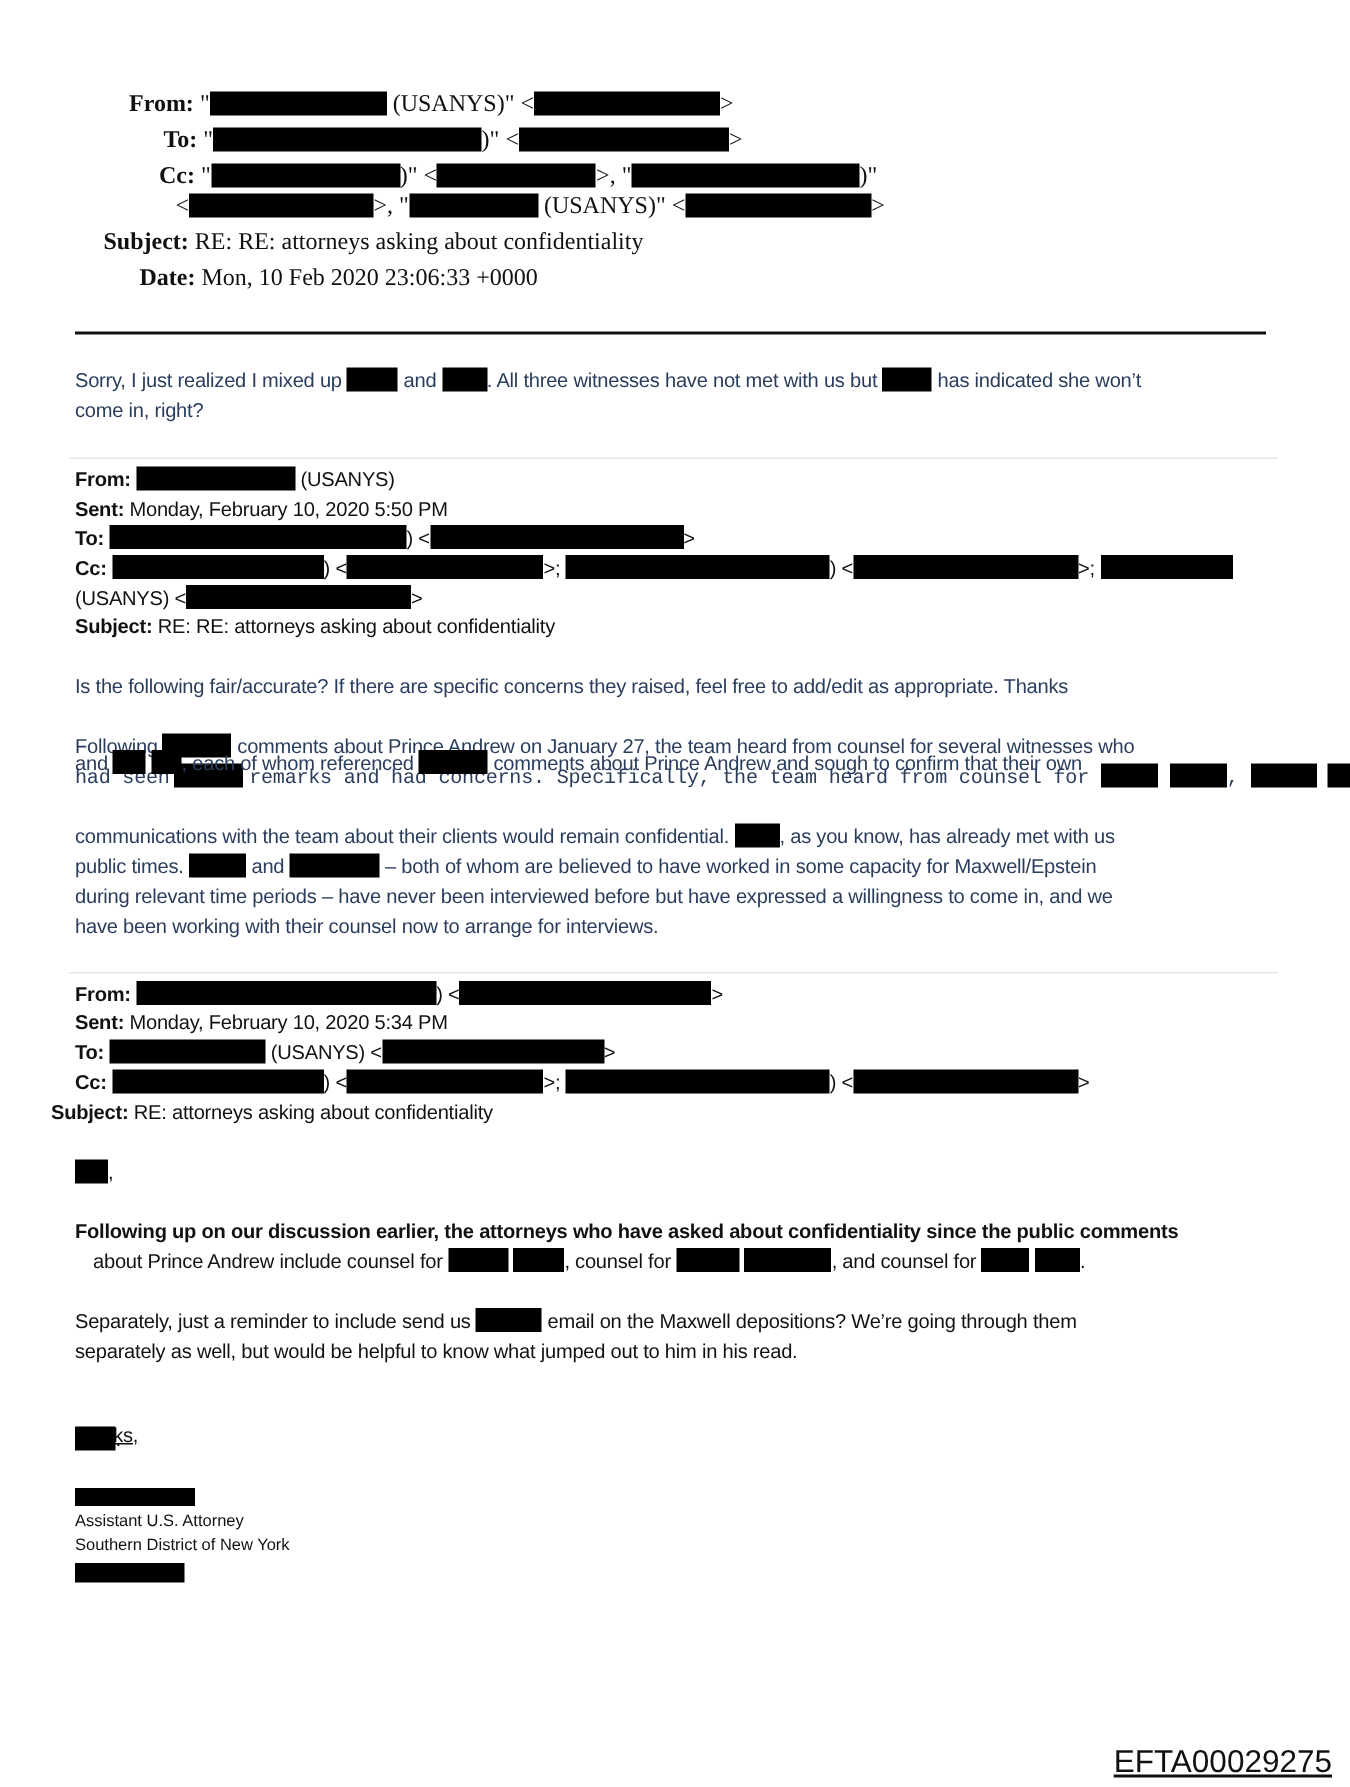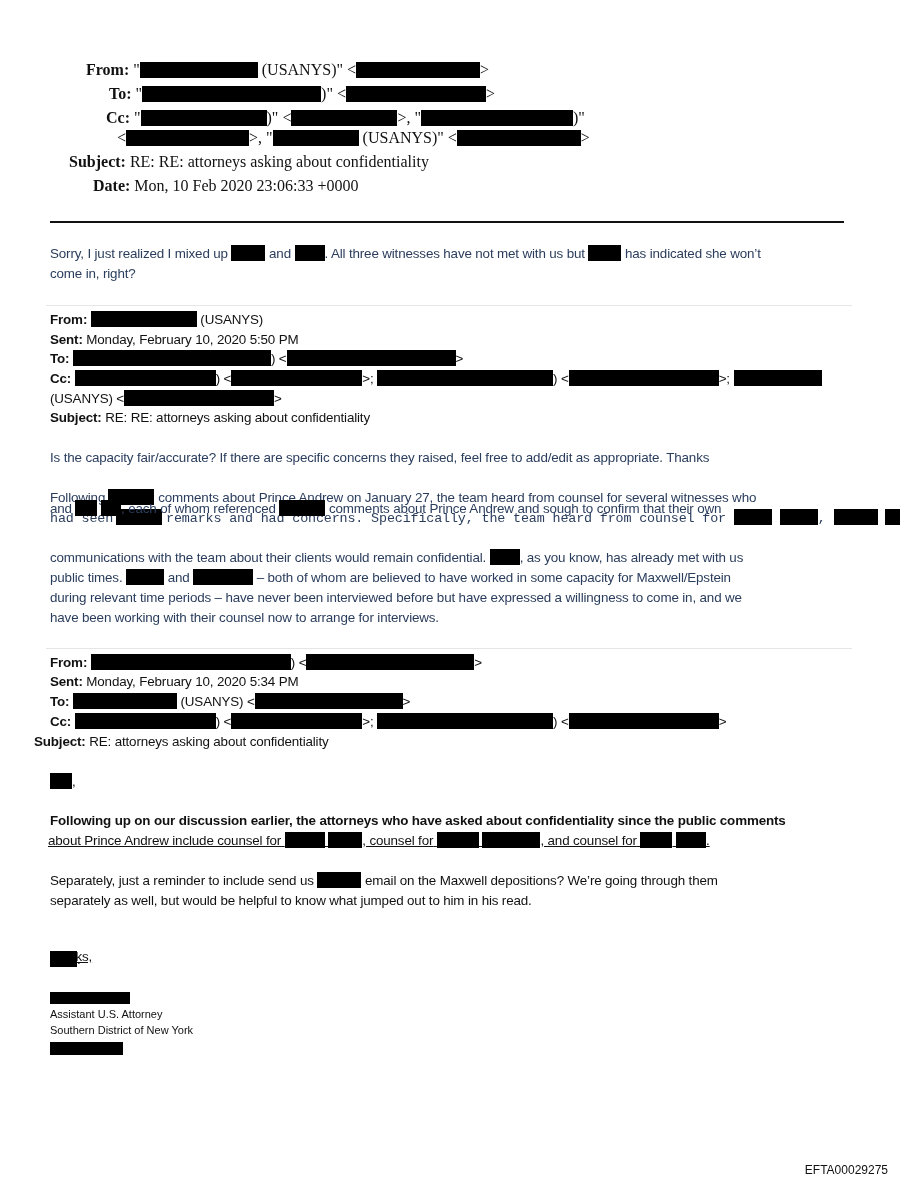--- a/index.html
+++ b/index.html
@@ -11,21 +11,21 @@
   .r { display: inline-block; background: #000; height: 16px; vertical-align: -3px; }
   .hdr-row { position: absolute; font-size: 16px; line-height: 20px; }
   .hdr-label { font-weight: bold; display: inline-block; text-align: right; }
   .blue { color: #2a3d5c; }
   .blk { color: #111; }
   .line { position: absolute; font-size: 13.4px; line-height: 18px; letter-spacing: -0.15px; }
   .b { font-weight: bold; }
   .rule-thick { position: absolute; left: 50px; width: 794px; top: 221px; height: 2px; background: #111; }
   .rule-thin { position: absolute; left: 46px; width: 806px; height: 1px; background: #e6e6e6; }
   .sig { position: absolute; font-size: 11px; line-height: 16px; color: #111; }
-  .footer { position: absolute; right: 12px; top: 1163px; font-size: 12px; color: #111; }
+  .footer { position: absolute; right: 12px; top: 1163px; font-size: 21px; color: #111; text-decoration: underline; }
 </style>
 </head>
 <body>
 
 <div class="serif">
   <div class="hdr-row" style="left:86px; top:60px;">
     <span class="hdr-label">From:</span>
     <span>"</span><span class="r" style="width:118px;"></span>
     <span>(USANYS)" &lt;</span><span class="r" style="width:124px;"></span><span>&gt;</span>
   </div>
@@ -90,21 +90,21 @@
   <div class="line abs" style="left:50px; top:390px;">
     <span>(USANYS) &lt;</span><span class="r" style="width:150px;"></span><span>&gt;</span>
   </div>
   <div class="line abs" style="left:50px; top:409px;">
     <span class="b">Subject:</span>
     <span>RE: RE: attorneys asking about confidentiality</span>
   </div>
 </div>
 
 <div class="cal blue">
-  <div class="line abs" style="left:50px; top:449px;">Is the capacity fair/accurate?  If there are specific concerns they raised, feel free to add/edit as appropriate.  Thanks</div>
+  <div class="line abs" style="left:50px; top:449px;">Is the following fair/accurate?  If there are specific concerns they raised, feel free to add/edit as appropriate.  Thanks</div>
 
   <div class="line abs" style="left:50px; top:489px;">
     <span>Following</span><span class="r" style="width:46px; margin-left:3px; margin-right:4px;"></span><span>comments about Prince Andrew on January 27, the team heard from counsel for several witnesses who</span>
   </div>
   <div class="line abs" style="left:50px; top:509px;font-family:Liberation Mono, monospace;">
     <span>had seen</span><span class="r" style="width:46px; margin-left:3px; margin-right:4px;"></span><span>remarks and had concerns.  Specifically, the team heard from counsel for</span>
     <span class="r" style="width:38px;"></span>
     <span class="r" style="width:38px;"></span><span>,</span>
     <span class="r" style="width:44px;"></span>
     <span class="r" style="width:62px;"></span><span>,</span>
@@ -157,21 +157,21 @@
     <span>RE: attorneys asking about confidentiality</span>
   </div>
 </div>
 
 <div class="cal blk">
   <div class="line abs" style="left:50px; top:773px;">
     <span class="r" style="width:22px;"></span><span>,</span>
   </div>
 
   <div class="line abs" style="left:50px; top:812px;font-weight:bold;">Following up on our discussion earlier, the attorneys who have asked about confidentiality since the public comments</div>
-  <div class="line abs" style="left:48px; top:832px;text-decoration:underline;">
+  <div class="line abs" style="left:62px; top:832px;">
     <span>about Prince Andrew include counsel for</span>
     <span class="r" style="width:40px;"></span>
     <span class="r" style="width:34px;"></span><span>, counsel for</span>
     <span class="r" style="width:42px;"></span>
     <span class="r" style="width:58px;"></span><span>, and counsel for</span>
     <span class="r" style="width:32px;"></span>
     <span class="r" style="width:30px;"></span><span>.</span>
   </div>
 
   <div class="line abs" style="left:50px; top:872px;">

